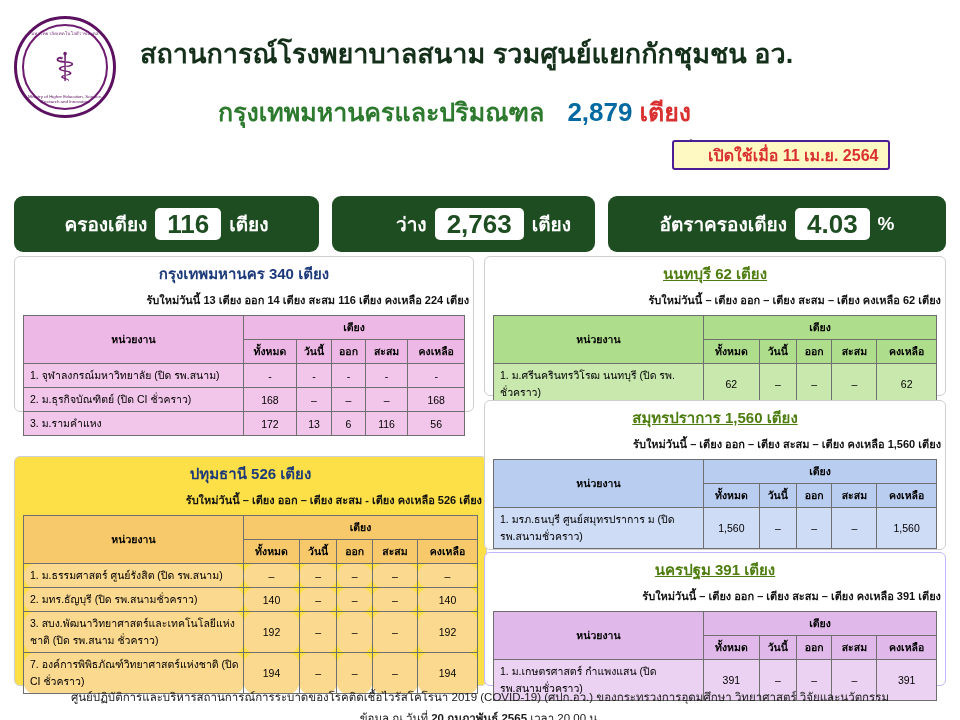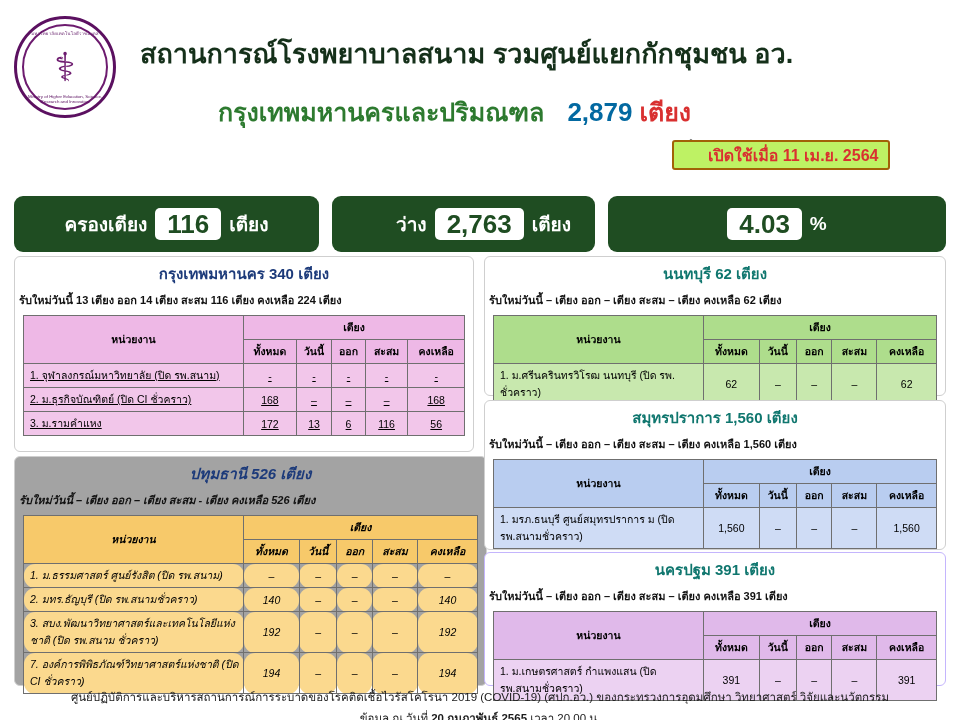--- a/index.html
+++ b/index.html
@@ -15,47 +15,47 @@
           background:#ffffff; border:3px solid #5b1060; display:flex; align-items:center; justify-content:center; }
   .logo-inner { width:86px; height:86px; border-radius:50%; border:2px solid #6d1b6f; position:relative;
                 display:flex; align-items:center; justify-content:center; background:#fff; }
   .logo-text-top { position:absolute; top:4px; left:0; width:100%; text-align:center; font-size:4.4px; color:#5b1060; letter-spacing:0.2px;}
   .logo-text-bot { position:absolute; bottom:4px; left:0; width:100%; text-align:center; font-size:4.4px; color:#5b1060;}
   .logo-emblem { font-size:40px; color:#6d1b6f; line-height:1; }
   .title-main { position:absolute; left:140px; top:32px; width:800px; font-size:27px; font-weight:bold; color:#15301a; white-space:nowrap;}
   .title-sub { position:absolute; left:218px; top:92px; font-size:25px; font-weight:bold; color:#2d7a2f; white-space:nowrap;}
   .title-sub .num { color:#0369a1; font-size:26px;margin-left:16px; }
   .title-sub .unit { color:#d93030; font-size:25px; }
-  .opened-box { position:absolute; left:672px; top:140px; height:30px; background:#bef264; border:2px solid #a16207;
+  .opened-box { position:absolute; left:672px; top:140px; height:30px; background:#fef9c3; border:2px solid #4c1d95;
                 border-radius:3px; padding:2px 10px 2px 34px; display:flex; align-items:center; }
   .opened-box .txt { font-size:16px; font-weight:bold; color:#d93030; white-space:nowrap; }
   .house-icon { position:absolute; left:672px; top:136px; width:38px; height:38px; }
 
   
   .statbar { position:absolute; left:14px; top:188px; width:932px; height:56px; }
   .stat { position:absolute; top:0; height:56px; background:#1f4d22; border-radius:9px; display:flex;
           align-items:center; justify-content:center; color:#ffffff; font-size:19px; font-weight:bold; gap:8px;margin-top:8px; }
   .stat .pill { background:#ffffff; color:#1f4d22; border-radius:5px; padding:2px 12px; font-size:26px;
                 font-weight:bold; line-height:1.1; }
   .stat1 { left:0; width:305px; }
   .stat2 { left:318px; width:263px;padding-left:40px; }
   .stat3 { left:594px; width:338px; }
 
   
   .panel { position:absolute; border-radius:6px; }
   .panel-title { text-align:center; font-size:15px; font-weight:bold; color:#1c3a7a; padding-top:5px; }
-  .panel-title.green { color:#0f766e; }
-  .panel-sub { text-align:left; font-size:11px; font-weight:bold; color:#111; padding:5px 4px 6px; }
+  .panel-title.green { color:#4d7c0f;text-decoration:underline; }
+  .panel-sub { text-align:right; font-size:11px; font-weight:bold; color:#111; padding:5px 4px 6px; }
   table.grid { border-collapse:collapse; width:calc(100% - 16px); margin:0 8px; font-size:10.5px; }
   table.grid th, table.grid td { border:1px solid #6f6f6f; padding:3px 2px; text-align:center; }
   table.grid td.unit-name { text-align:left; padding-left:6px; font-size:10.5px; }
-  .bkk-panel { left:14px; top:256px; width:460px; height:196px; background:#ffffff; border:1px solid #cfcfcf; }
+  .bkk-panel { left:14px; top:256px; width:460px; height:156px; background:#ffffff; border:1px solid #cfcfcf; }
   .bkk-panel table.grid th { background:#eeb8e6; }
-  .bkk-panel table.grid td { background:#f2c6ea;text-decoration:underline; }
-  .pathum-panel { left:14px; top:456px; width:473px; height:230px; background:#a3a3a3; border:1px solid #cfcfcf;font-style:italic; }
+  .bkk-panel table.grid td { background:#f2c6ea; }
+  .pathum-panel { left:14px; top:456px; width:473px; height:230px; background:#fde047; border:1px solid #cfcfcf; }
   .pathum-panel table.grid th { background:#f7c96a; }
   .pathum-panel table.grid td { background:#fbd98e;border-radius:11px; }
   .nonthaburi-panel { left:484px; top:256px; width:462px; height:140px; background:#ffffff; border:1px solid #cfcfcf; }
   .nonthaburi-panel table.grid th { background:#aedd8c; }
   .nonthaburi-panel table.grid td { background:#c8e8ae; }
   .samut-panel { left:484px; top:400px; width:462px; height:150px; background:#ffffff; border:1px solid #cfcfcf; }
   .samut-panel table.grid th { background:#b9cdf0; }
   .samut-panel table.grid td { background:#cfdcf5; }
   .nakhon-panel { left:484px; top:552px; width:462px; height:134px; background:#ffffff; border:1px solid #c4b5fd; }
   .nakhon-panel table.grid th { background:#e0b9ea; }
@@ -101,20 +101,21 @@
     <span>ครองเตียง</span>
     <span class="pill">116</span>
     <span>เตียง</span>
   </div>
   <div class="stat stat2">
     <span>ว่าง</span>
     <span class="pill">2,763</span>
     <span>เตียง</span>
   </div>
   <div class="stat stat3">
+    <span>อัตราครองเตียง</span>
     <span class="pill">4.03</span>
     <span>%</span>
   </div>
 </div>
 
 <div class="panel bkk-panel">
   <div class="panel-title">กรุงเทพมหานคร  340  เตียง</div>
   <div class="panel-sub">รับใหม่วันนี้  13  เตียง      ออก  14  เตียง      สะสม  116  เตียง       คงเหลือ  224  เตียง</div>
   <table class="grid">
     <thead>

